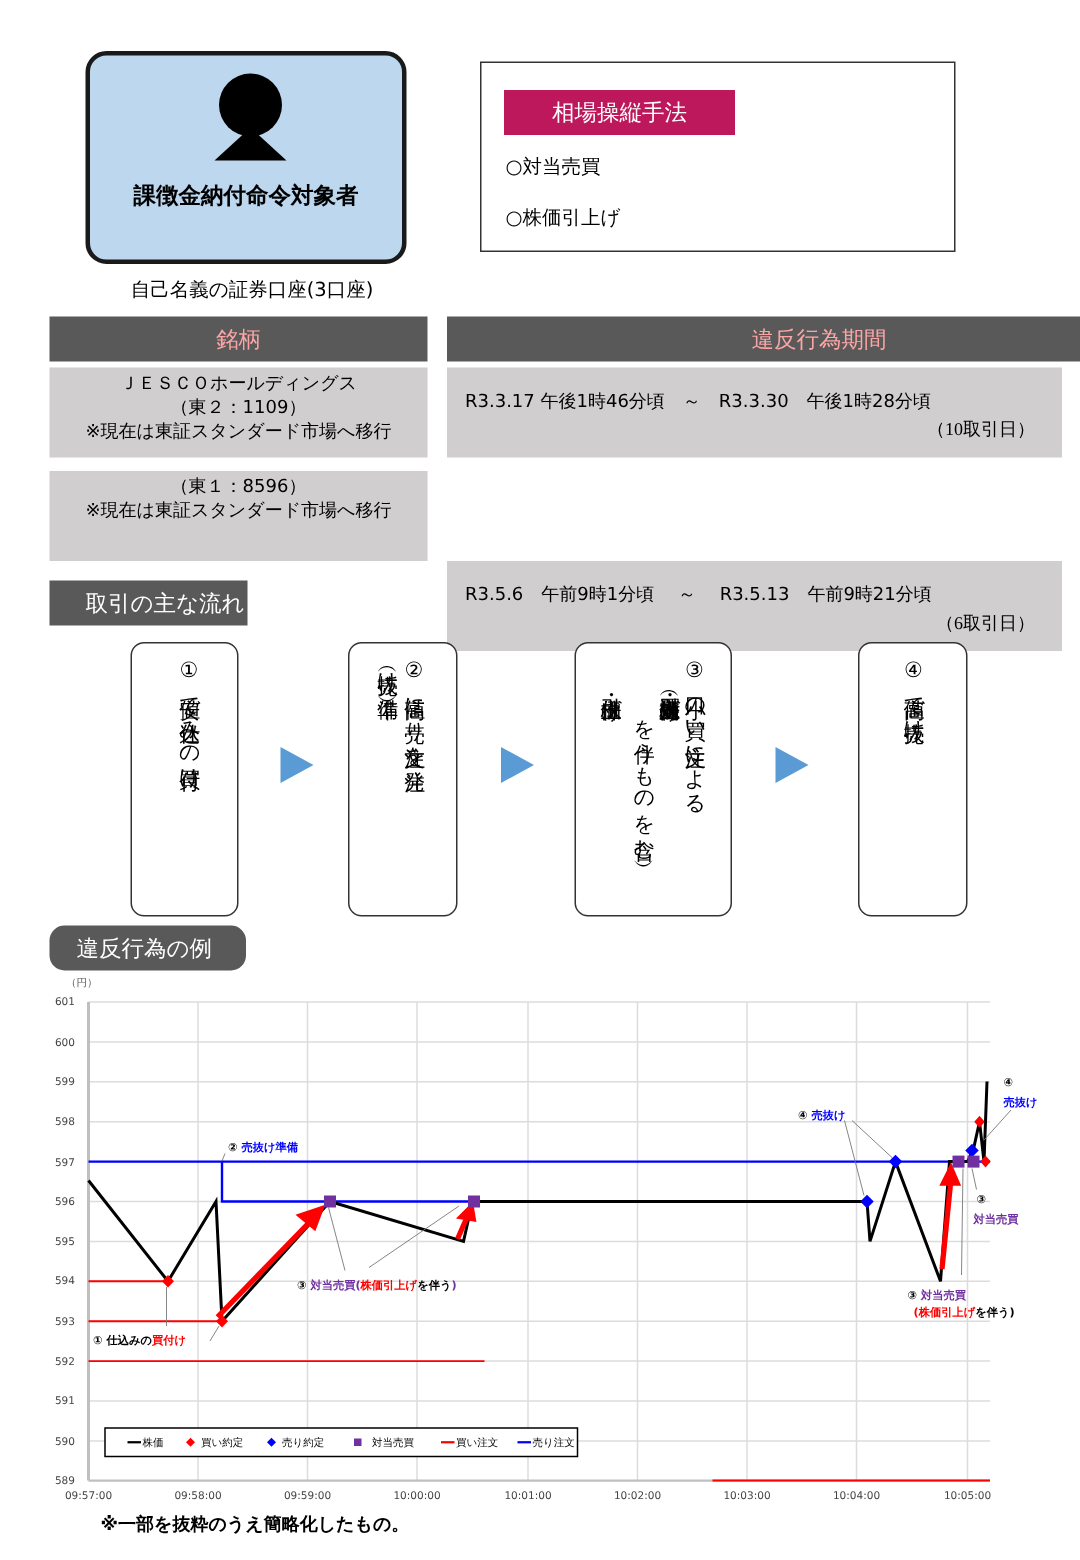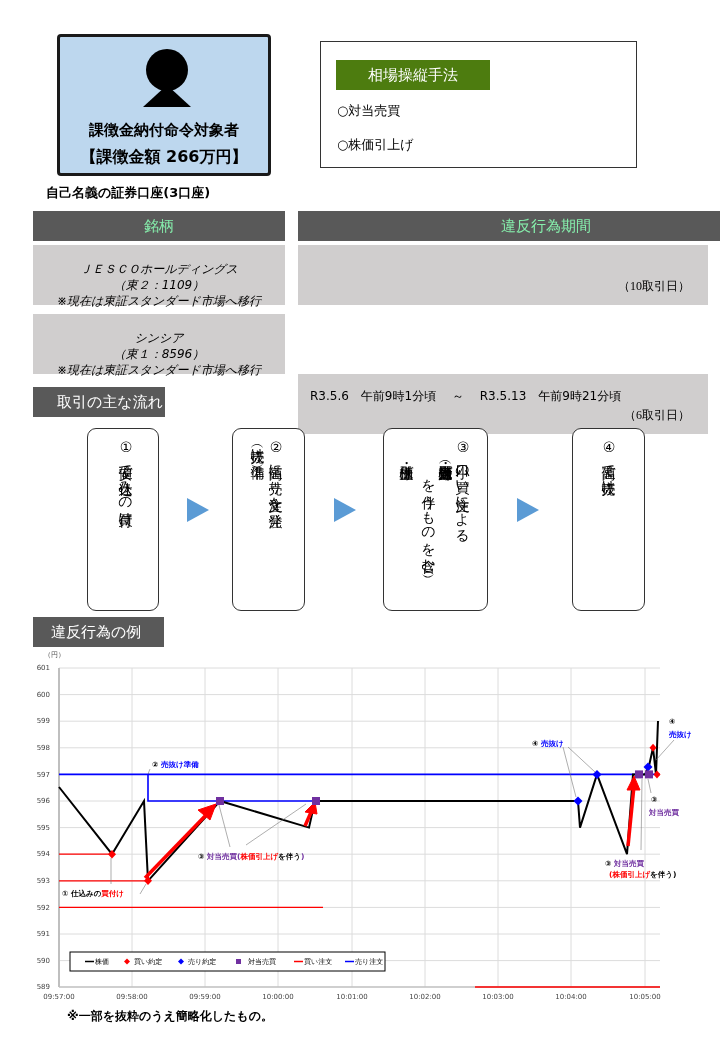--- a/index.html
+++ b/index.html
@@ -1,69 +1,68 @@
 <!DOCTYPE html>
 <html><head>
 <meta charset="utf-8">
 <style>
   * { box-sizing: border-box; margin: 0; padding: 0; }
   body { width: 720px; height: 1040px; background: #ffffff; position: relative; font-family: "DejaVu Sans", "Liberation Sans", sans-serif; color: #000; overflow: hidden; }
   .abs { position: absolute; }
-  .target-card { left: 57px; top: 34px; width: 214px; height: 142px; background: #bdd7ee; border: 3px solid #1a1a1a; border-radius: 4px; }
+  .target-card { left: 57px; top: 34px; width: 214px; height: 142px; background: #bdd7ee; border: 3px solid #1a1a1a; border-radius: 14px; }
   .target-card .head { position: absolute; left: 86px; top: 12px; width: 42px; height: 42px; background: #000; border-radius: 50%; }
   .target-card .body-tri { position: absolute; left: 83px; top: 48px; width: 0; height: 0; border-left: 24px solid transparent; border-right: 24px solid transparent; border-bottom: 22px solid #000; }
   .target-card .title { position: absolute; left: 0; right: 0; top: 84px; text-align: center; font-size: 15px; font-weight: bold; }
   .target-card .fine { position: absolute; left: 0; right: 0; top: 110px; text-align: center; font-size: 16px; font-weight: bold; }
-  .acct { left: 46px; top: 184px; width: 214px; text-align: left; font-size: 13px; font-weight: bold; }
+  .acct { left: 61px; top: 184px; width: 214px; text-align: center; font-size: 13px; }
   .method-box { left: 320px; top: 41px; width: 317px; height: 127px; border: 1px solid #333; }
-  .method-box .hdr { position: absolute; left: 15px; top: 18px; width: 154px; height: 30px; background: #4d7c0f; color: #fff; font-size: 15px; text-align: center; line-height: 30px; }
+  .method-box .hdr { position: absolute; left: 15px; top: 18px; width: 154px; height: 30px; background: #be185d; color: #fff; font-size: 15px; text-align: center; line-height: 30px; }
   .method-box .item { position: absolute; left: 16px; font-size: 13px; }
-  .th { background: #595959; color: #86efac; font-size: 15px; text-align: center; line-height: 30px; height: 30px; }
+  .th { background: #595959; color: #fca5a5; font-size: 15px; text-align: center; line-height: 30px; height: 30px; }
   .cell { background: #d0cece; font-size: 12px; }
-  .stock-cell { text-align: center; line-height: 16px; padding-top: 16px; font-style: italic; }
+  .stock-cell { text-align: center; line-height: 16px; padding-top: 2px; }
   .period-cell { padding: 14px 0 0 12px; position: relative; font-size: 12px; }
   .period-cell .days { position: absolute; right: 18px; bottom: 10px; font-family: Liberation Serif, serif; }
   .section-hdr { background: #595959; color: #fff; font-size: 15px; height: 30px; line-height: 30px; padding-left: 24px; }
   .flow-box { border: 1px solid #333; border-radius: 9px; background: #fff; }
   .vt { writing-mode: vertical-rl; font-size: 14px; line-height: 17px; position: absolute; top: 10px; }
   .arrow { width: 0; height: 0; border-top: 12px solid transparent; border-bottom: 12px solid transparent; border-left: 22px solid #5b9bd5; }
   .note { left: 67px; top: 1008px; font-size: 12px; font-weight: bold; }
   svg text { font-family: "DejaVu Sans", sans-serif; }
 </style>
 </head>
 <body>
 
 <div class="abs target-card">
   <div class="head"></div>
   <div class="body-tri"></div>
   <div class="title">課徴金納付命令対象者</div>
-  <div class="fine">【課徴金額 266万円】</div>
 </div>
 <div class="abs acct">自己名義の証券口座(3口座)</div>
 
 <div class="abs method-box">
   <div class="hdr">相場操縦手法</div>
   <div class="item" style="top:60px">○対当売買</div>
   <div class="item" style="top:94px">○株価引上げ</div>
 </div>
 
 <div class="abs th" style="left:33px;top:211px;width:252px;">銘柄</div>
 <div class="abs th" style="left:298px;top:211px;width:496px;">違反行為期間</div>
 
 <div class="abs cell stock-cell" style="left:33px;top:245px;width:252px;height:60px;">
   <div>ＪＥＳＣＯホールディングス</div>
   <div>（東２：1109）</div>
   <div>※現在は東証スタンダード市場へ移行</div>
 </div>
 <div class="abs cell period-cell" style="left:298px;top:245px;width:410px;height:60px;">
+  <div>R3.3.17 午後1時46分頃　～　R3.3.30　午後1時28分頃</div>
   <div class="days">（10取引日）</div>
 </div>
 
 <div class="abs cell stock-cell" style="left:33px;top:314px;width:252px;height:60px;">
-  <div>シンシア</div>
   <div>（東１：8596）</div>
   <div>※現在は東証スタンダード市場へ移行</div>
 </div>
 <div class="abs cell period-cell" style="left:298px;top:314px;width:410px;height:60px;">
   <div>R3.5.6　午前9時1分頃　 ～　 R3.5.13　午前9時21分頃</div>
   <div class="days">（6取引日）</div>
 </div>
 
 <div class="abs section-hdr" style="left:33px;top:387px;width:132px;">取引の主な流れ</div>
 
@@ -83,21 +82,21 @@
   <div class="vt" style="right:33px;top:26px;">・対当売買（株価引上げ</div>
   <div class="vt" style="right:50px;top:26px;">　を伴うものを含む）</div>
   <div class="vt" style="right:72px;top:26px;">・株価引上げ</div>
 </div>
 <div class="abs arrow" style="left:517px;top:498px;"></div>
 
 <div class="abs flow-box" style="left:572px;top:428px;width:73px;height:183px;">
   <div class="vt" style="right:27px;">④高値で売抜け</div>
 </div>
 
-<div class="abs section-hdr" style="left:33px;top:617px;width:131px;padding-left:18px;">違反行為の例</div>
+<div class="abs section-hdr" style="left:33px;top:617px;width:131px;padding-left:18px;border-radius:10px;">違反行為の例</div>
 
 <svg class="abs" style="left:0;top:640px;" width="720" height="370" viewBox="0 640 720 370">
 
   <text x="44" y="657" font-size="7" fill="#555">（円）</text>
 
   <g stroke="#dcdcdc" stroke-width="1">
     <line x1="59" y1="668" x2="660" y2="668"></line>
       <line x1="59" y1="694.6" x2="660" y2="694.6"></line>
     <line x1="59" y1="721.2" x2="660" y2="721.2"></line>
       <line x1="59" y1="747.8" x2="660" y2="747.8"></line>

